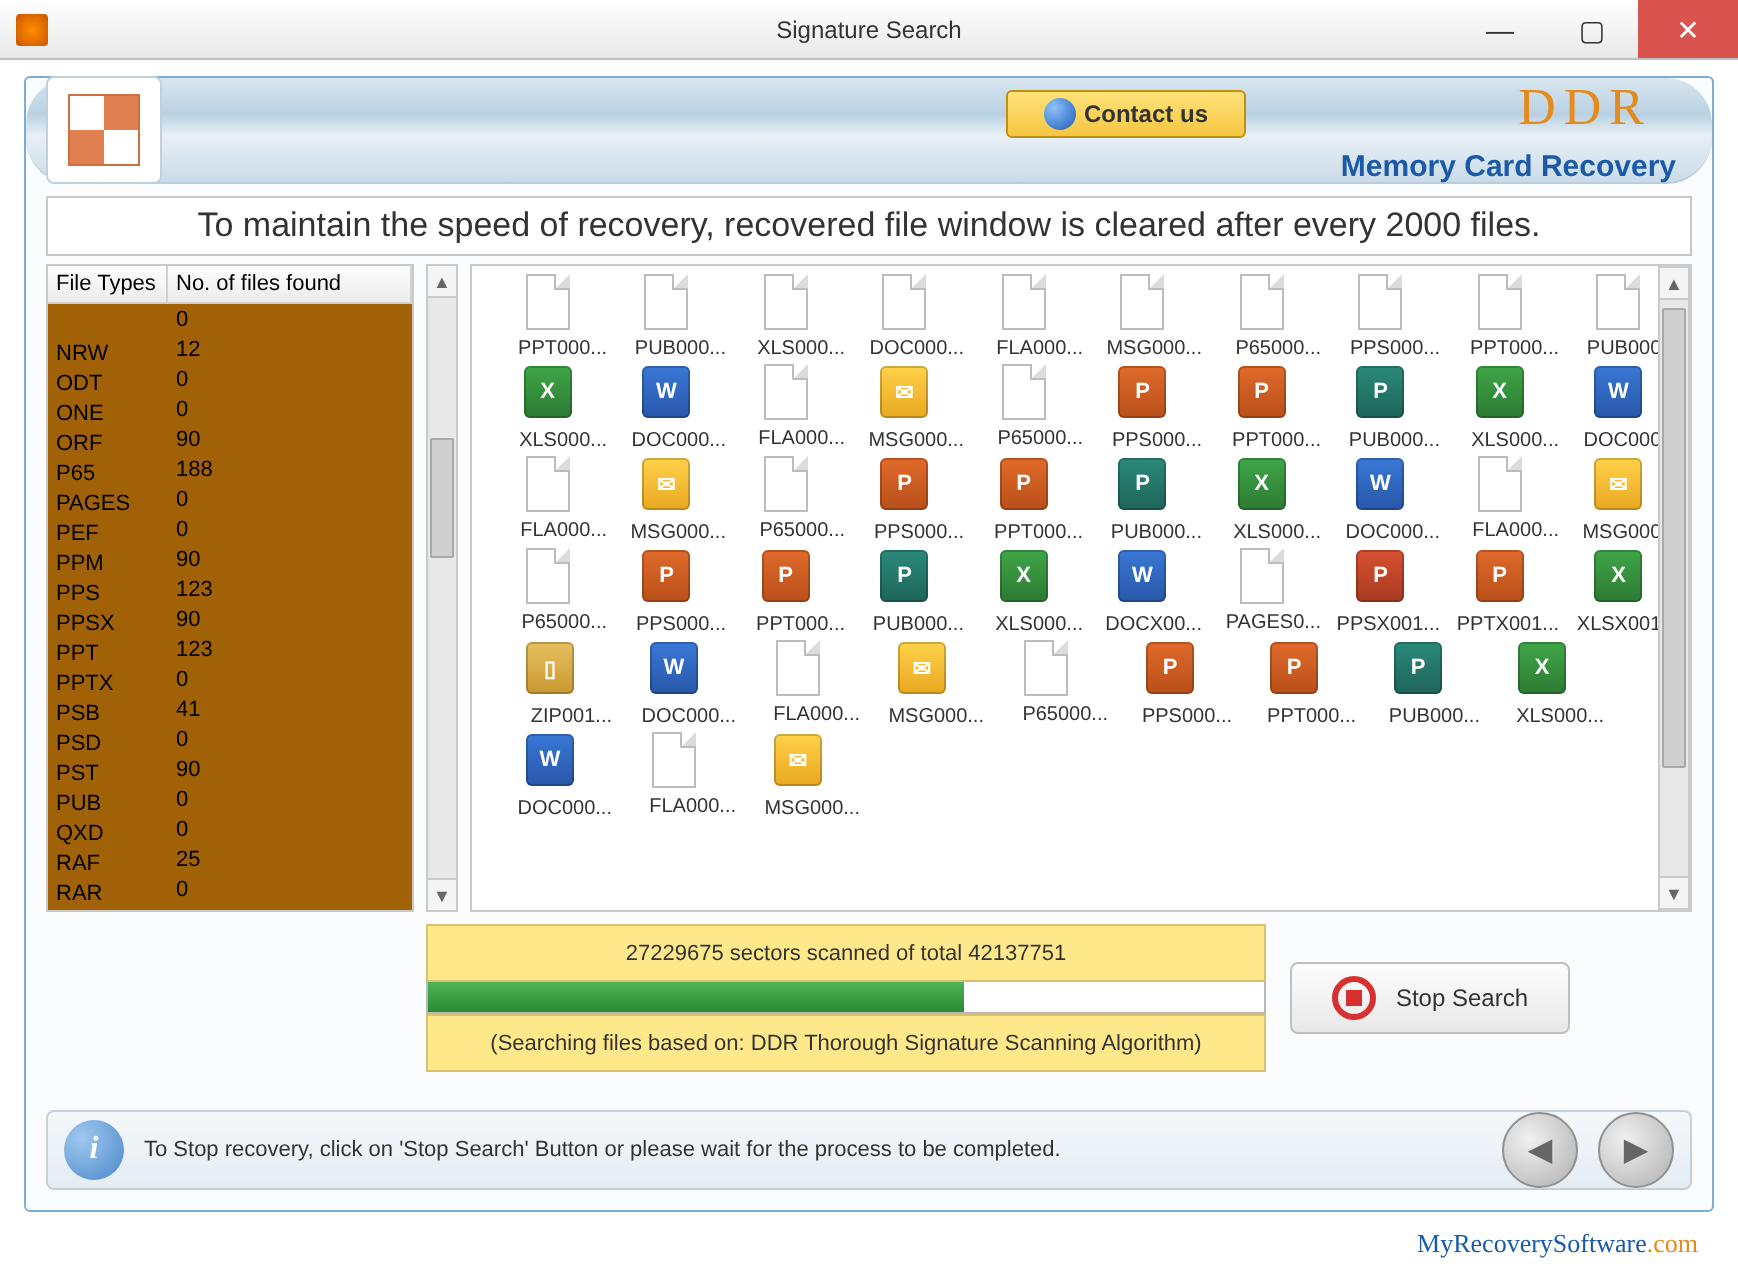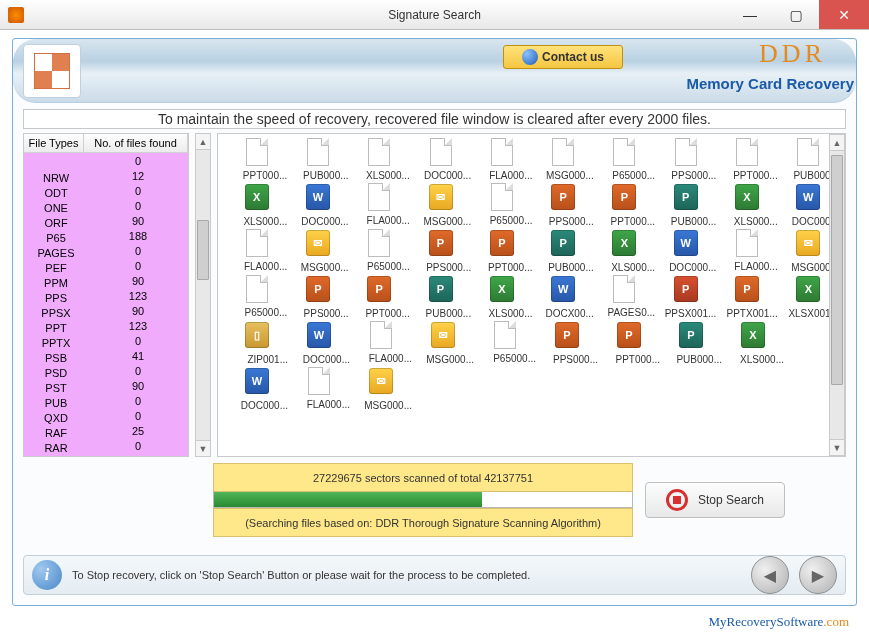--- a/index.html
+++ b/index.html
@@ -10,34 +10,34 @@
 .titlebar .app-icon { width: 16px; height: 16px; margin: 0 8px; background: radial-gradient(#ff8c00,#cc5500); border-radius: 2px; }
 .titlebar .title { position: absolute; left: 50%; transform: translateX(-50%); font-size: 12px; color: #333; }
 .titlebar .win-btns { margin-left: auto; display: flex; height: 100%; }
 .titlebar .win-btn { width: 46px; display: flex; align-items: center; justify-content: center; font-size: 14px; color: #333; }
 .titlebar .win-btn.close { background: #d9534f; color: #fff; width: 50px; }
 
 
 .frame { position: absolute; left: 12px; right: 12px; top: 38px; bottom: 30px; border: 1px solid #7baed6; border-radius: 3px; background: #fafcfe; }
 
 
-.banner { height: 64px; border-bottom: 1px solid #b8cde0; position: relative; background: linear-gradient(#d8e6ef 0%, #b9d1e2 35%, #e8f0f6 55%, #cadbe8 100%); display:flex; align-items:center;border-radius:23px; }
+.banner { height: 53px; border-bottom: 1px solid #b8cde0; position: relative; background: linear-gradient(#d8e6ef 0%, #b9d1e2 35%, #e8f0f6 55%, #cadbe8 100%); display:flex; align-items:center;border-radius:23px; }
 .banner .logo-box { width: 58px; height: 54px; margin-left: 10px; background: #fff; border: 1px solid #c0d0dd; border-radius: 4px; display: flex; align-items: center; justify-content: center; }
 .banner .logo-inner { width: 36px; height: 36px; background: repeating-conic-gradient(#e08050 0 25%, #fff 0 50%); border: 1px solid #d07040; }
 .contact-btn { position: absolute; left: 490px; top: 6px; width: 120px; height: 24px; border: 1px solid #c09010; border-radius: 3px; background: linear-gradient(#ffe27a,#f5c642); display: flex; align-items: center; justify-content: center; gap: 4px; font-size: 12px; font-weight: bold; color: #333; }
 .contact-btn .cicon { width: 16px; height: 16px; border-radius: 50%; background: radial-gradient(circle at 30% 30%, #8ec0ff, #1c5db5); }
 .ddr-label { position: absolute; right: 30px; top: 0; color: #e58a1c; font-family: "Comic Sans MS", cursive; font-size: 26px; font-weight: normal; letter-spacing: 4px; }
-.subtitle { position: absolute; right: 2px; top: 36px; color: #1a5aa8; font-weight: bold; font-size: 15px; margin-left: 43px; }
-
-
-.speed-msg { height: 20px; border: 1px solid #c8c8c8; margin: 6px 10px 4px 10px; background: #fff; display: flex; align-items: center; justify-content: center; font-size: 14px; color: #333; }
+.subtitle { position: absolute; right: 18px; top: 36px; color: #1a5aa8; font-weight: bold; font-size: 15px; margin-left: 43px; }
+
+
+.speed-msg { height: 30px; border: 1px solid #c8c8c8; margin: 6px 10px 4px 10px; background: #fff; display: flex; align-items: center; justify-content: center; font-size: 17px; color: #333; }
 
 
 .content { display: flex; margin: 0 10px; height: 324px; gap: 6px; }
-.left-pane { width: 166px; border: 1px solid #cacaca; background: #f0abfc; display: flex; flex-direction: column; text-align: center; }
+.left-pane { width: 184px; border: 1px solid #cacaca; background: #a16207; display: flex; flex-direction: column; }
 .left-header { display: flex; background: linear-gradient(#fdfdfd,#ececec); border-bottom: 1px solid #d0d0d0; }
 .left-header .col { padding: 3px 4px; font-size: 11px; border-right: 1px solid #d0d0d0; }
 .left-header .col.a { width: 60px; }
 .left-header .col.b { flex: 1; }
 .left-body { flex: 1; overflow: hidden; }
 .left-row { display: flex; height: 15px; align-items: center; font-size: 11px; }
 .left-row .ca { width: 60px; padding-left: 4px; margin-top: 35px; }
 .left-row .cb { flex: 1; padding-left: 4px; }
 
 .vscroll { width: 16px; background: #e8e8e8; border: 1px solid #cacaca; display: flex; flex-direction: column; }

